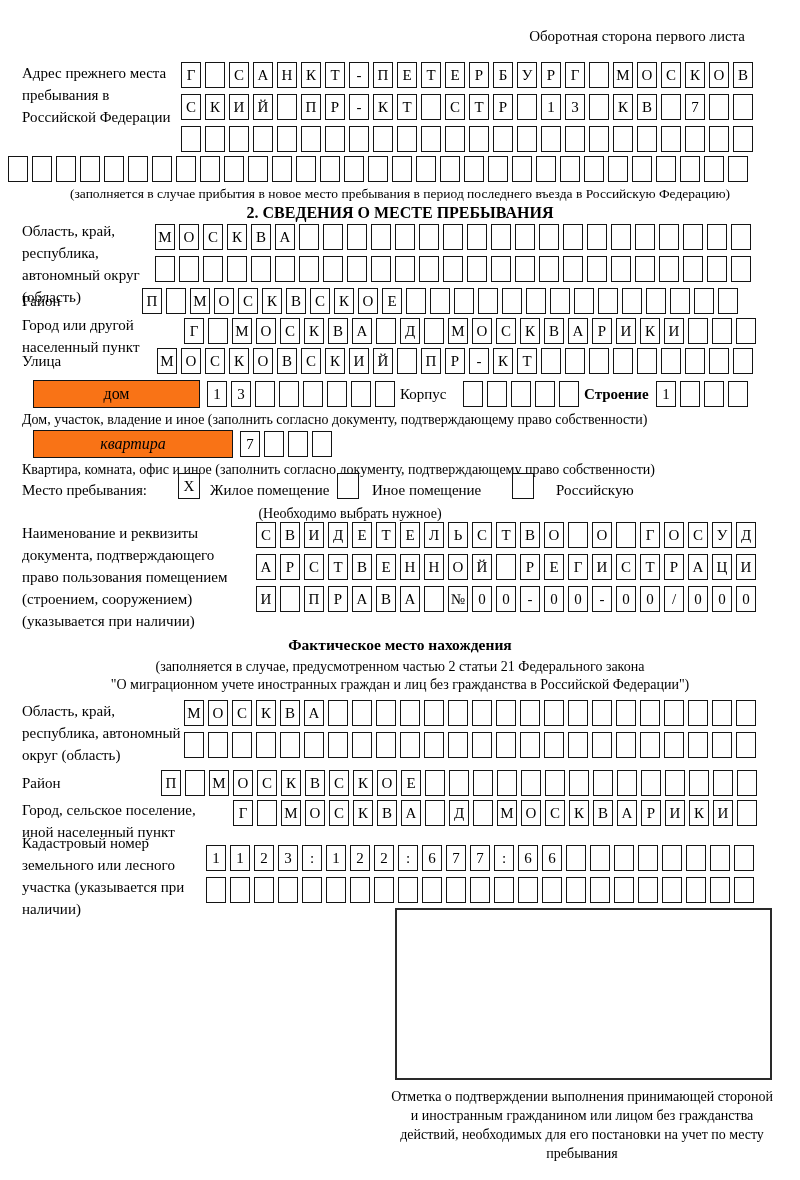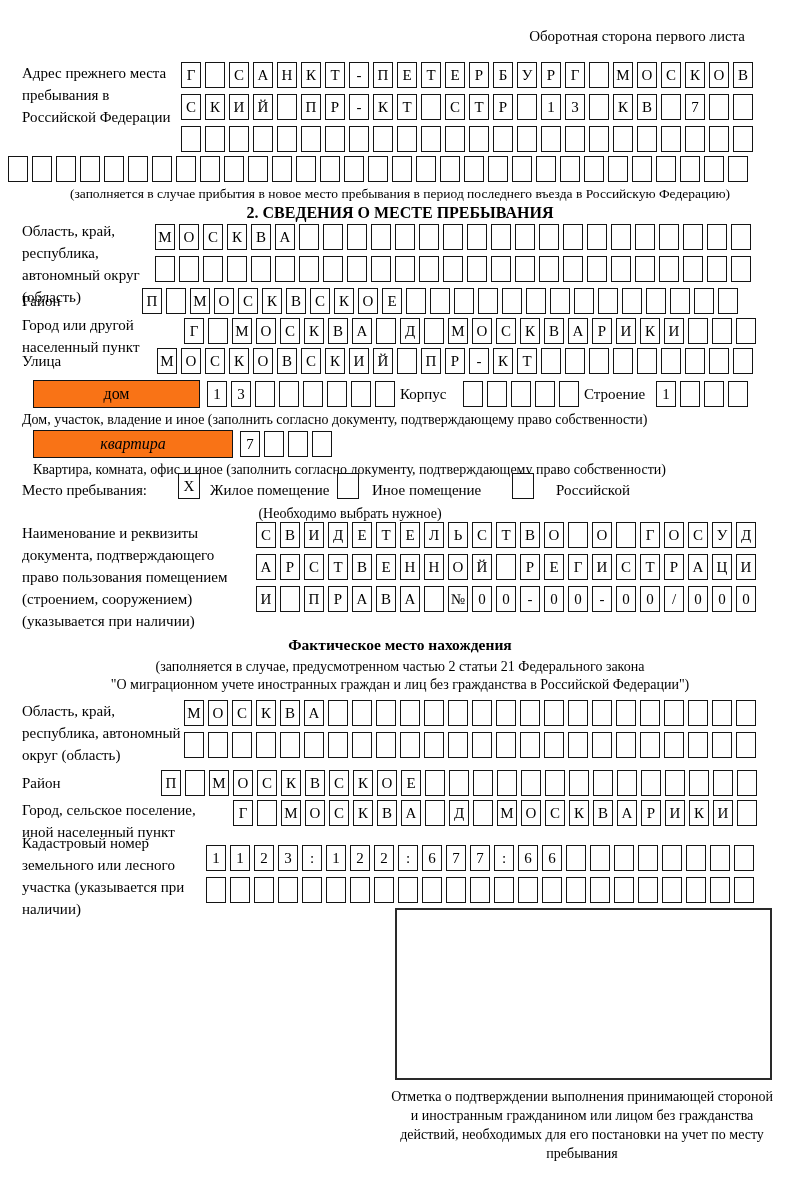--- a/index.html
+++ b/index.html
@@ -311,45 +311,45 @@
       <span class="cell"></span>
     </div>
   <div class="abs lbl" style="top:383px; left:400px;">Корпус</div>
   <div class="cellrow" style="top:381px; left:463px;">
       <span class="cell"></span>
       <span class="cell"></span>
       <span class="cell"></span>
       <span class="cell"></span>
       <span class="cell"></span>
     </div>
-  <div class="abs lbl" style="top:383px; left:584px;">Строение</div>
+  <div class="abs lbl" style="top:383px; left:584px;font-weight:bold;">Строение</div>
   <div class="cellrow" style="top:381px; left:656px;">
       <span class="cell">1</span>
       <span class="cell"></span>
       <span class="cell"></span>
       <span class="cell"></span>
     </div>
   <div class="abs note" style="top:412px; left:22px; font-size:14px;">Дом, участок, владение и иное (заполнить согласно документу, подтверждающему право собственности)</div>
 
   <div class="widebox" style="top:430px; left:33px; width:200px;font-style:italic;">квартира</div>
   <div class="cellrow" style="top:431px; left:240px;">
       <span class="cell">7</span>
       <span class="cell"></span>
       <span class="cell"></span>
       <span class="cell"></span>
     </div>
-  <div class="abs note" style="top:462px; left:22px; font-size:14px;margin-left:11px;">Квартира, комната, офис и иное (заполнить согласно документу, подтверждающему право собственности)</div>
+  <div class="abs note" style="top:462px; left:22px; font-size:14px;">Квартира, комната, офис и иное (заполнить согласно документу, подтверждающему право собственности)</div>
 
   <div class="abs lbl" style="top:479px; left:22px;">Место пребывания:</div>
   <div class="checkbox" style="top:473px; left:178px;">X</div>
   <div class="abs lbl" style="top:479px; left:210px;">Жилое помещение</div>
   <div class="checkbox" style="top:473px; left:337px;"></div>
   <div class="abs lbl" style="top:479px; left:372px;">Иное помещение</div>
   <div class="checkbox" style="top:473px; left:512px;"></div>
-  <div class="abs lbl" style="top:479px; left:556px;">Российской</div>
+  <div class="abs lbl" style="top:479px; left:556px;">Российскую</div>
   <div class="abs lbl" style="top:522px; left:22px; width:215px;">Наименование и реквизиты документа, подтверждающего право пользования помещением (строением, сооружением) (указывается при наличии)</div>
 
   <div class="abs note center" style="top:506px; left:0; width:700px; font-size:14px;">(Необходимо выбрать нужное)</div>
   <div class="cellrow" style="top:522px; left:256px;">
       <span class="cell">С</span>
       <span class="cell">В</span>
       <span class="cell">И</span>
       <span class="cell">Д</span>
       <span class="cell">Е</span>
       <span class="cell">Т</span>

